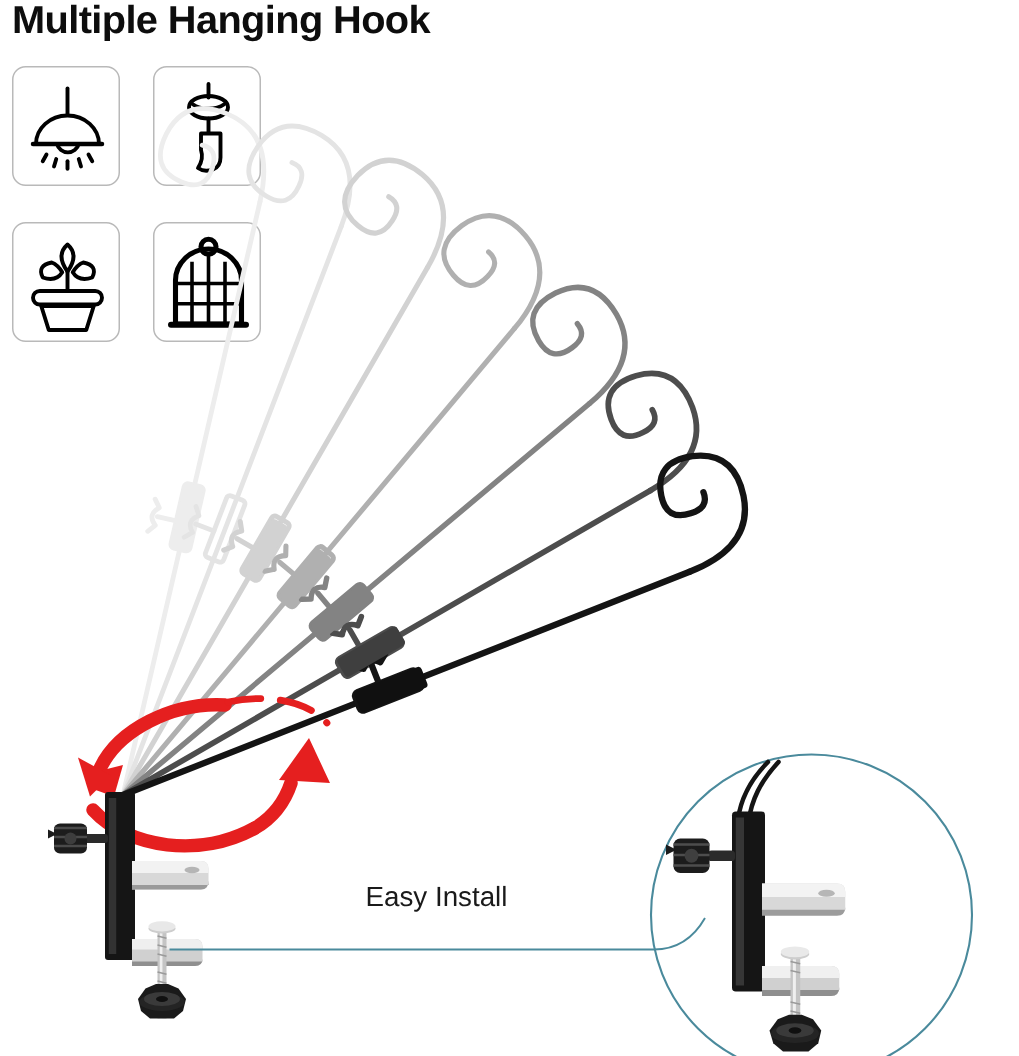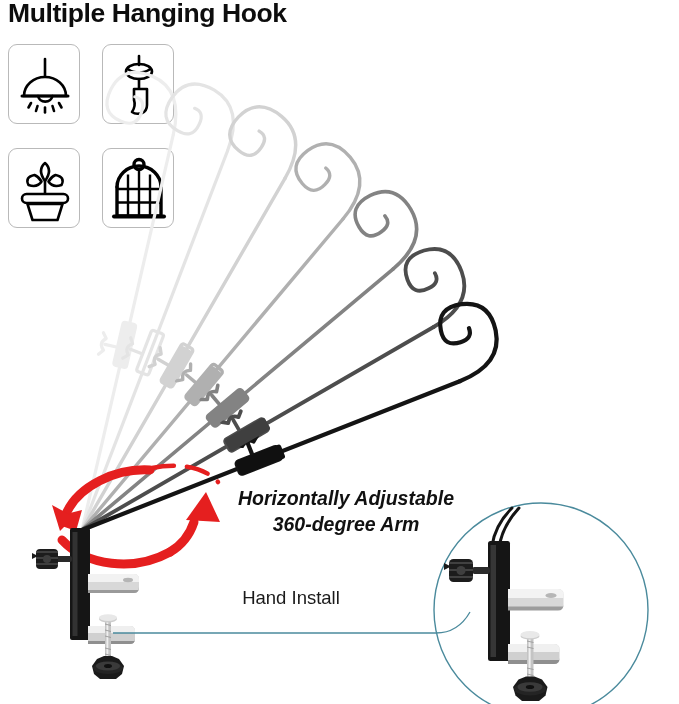--- a/index.html
+++ b/index.html
@@ -316,22 +316,18 @@
 
       <g>
         <path d="M513 687 l5.5 -7.5 l7.5 -3 h8.5 l7.5 3 l5.5 7.5 l-2 8.5 l-6.5 5.5 h-17 l-6.5 -5.5 z" fill="#1a1a1a"></path>
         <ellipse cx="530" cy="689" rx="16" ry="6.4" fill="#242424"></ellipse>
         <ellipse cx="530" cy="687" rx="12.5" ry="4.8" fill="#3a3a3a"></ellipse>
         <ellipse cx="530" cy="687" rx="4.2" ry="2.1" fill="#101010"></ellipse>
       </g>
     </g>
   </svg>
 
-  <div class="callout-main">
-    <div class="l1">Horizontally Adjustable</div>
-    <div class="l2">360-degree Arm</div>
+
+  <div class="callout-sub">
+    <div>Easy Install</div>
   </div>
 
-  <div class="callout-sub">
-    <div>Hand Install</div>
-  </div>
-
 </div>
 
 </body></html>

